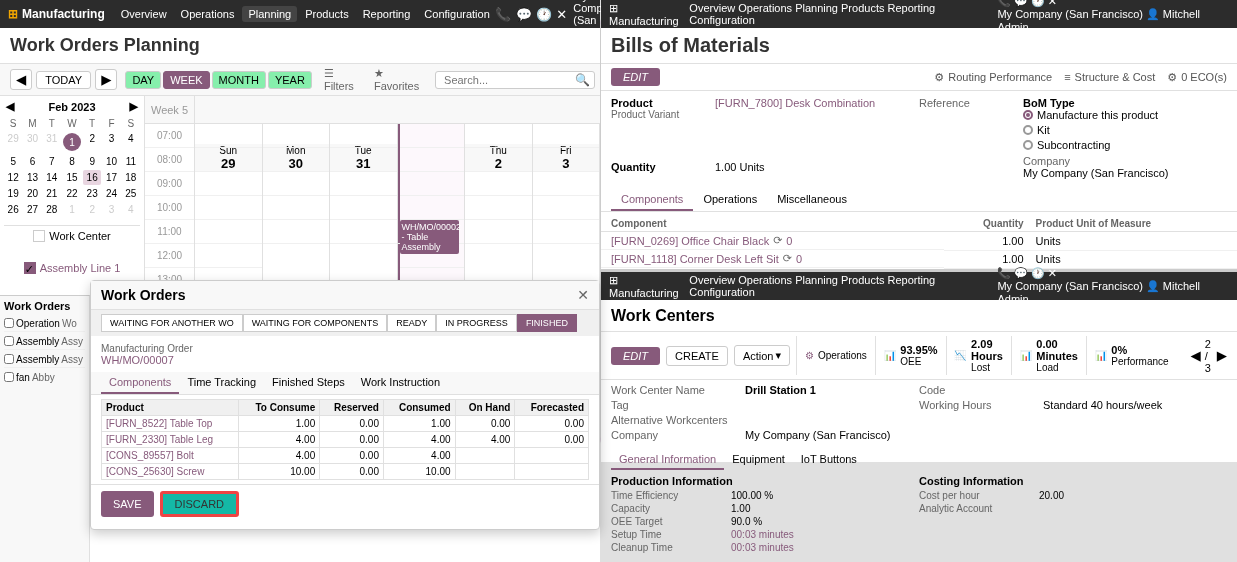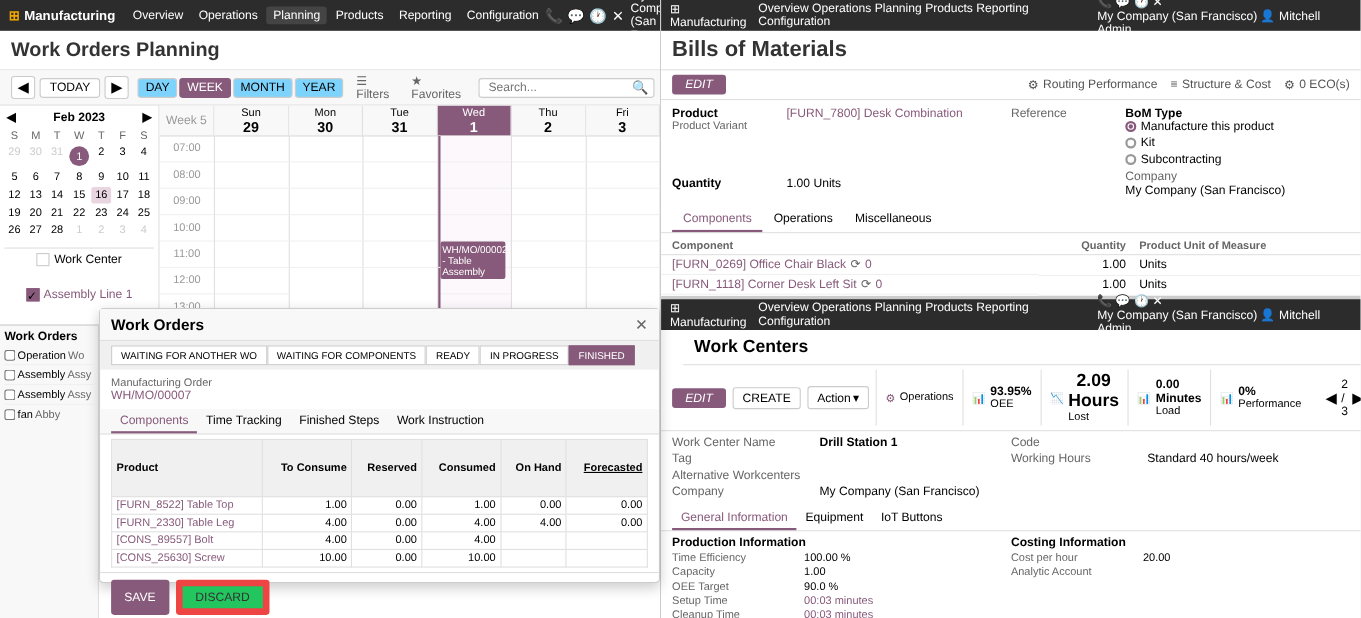--- a/index.html
+++ b/index.html
@@ -1,21 +1,21 @@
 <!DOCTYPE html>
 <html><head>
   <meta charset="utf-8">
   <style>
     * { box-sizing: border-box; margin: 0; padding: 0; }
     body { font-family: Arial, sans-serif; font-size: 12px; background: #e0e0e0; width: 1237px; height: 562px; overflow: hidden; position: relative; }
 
     
     .screen-container { display: flex; width: 1237px; height: 562px; }
     .left-panel { width: 600px; height: 562px; position: relative; background: #fff; }
-    .right-panel { width: 637px; height: 562px; position: relative; background: #ffffff; border-left: 1px solid #ccc; }
+    .right-panel { width: 637px; height: 462px; position: relative; background: #a21caf; border-left: 1px solid #ccc; border-radius: 25px; }
 
     
     .navbar {
       display: flex; align-items: center; height: 28px; background: #2c2c2c; color: #fff; padding: 0 8px; font-size: 11px;
     }
     .navbar .nav-logo { display: flex; align-items: center; gap: 4px; margin-right: 10px; font-weight: bold; font-size: 12px; }
     .navbar .nav-logo .grid-icon { color: #f0a500; }
     .navbar .nav-items { display: flex; gap: 2px; }
     .navbar .nav-item { padding: 2px 6px; cursor: pointer; border-radius: 3px; font-size: 11px; }
     .navbar .nav-item:hover, .navbar .nav-item.active { background: #444; }
@@ -24,40 +24,40 @@
     .navbar .nav-icons span { font-size: 13px; }
 
     
     .wo-planning { height: 562px; }
     .wo-planning .page-header { display: flex; align-items: center; height: 36px; padding: 0 10px; border-bottom: 1px solid #e0e0e0; }
     .wo-planning .page-header h1 { font-size: 18px; font-weight: bold; color: #333; }
     .wo-planning .toolbar { display: flex; align-items: center; height: 32px; padding: 0 10px; background: #f8f8f8; border-bottom: 1px solid #e0e0e0; gap: 4px; }
     .btn-today { background: #fff; border: 1px solid #ccc; padding: 2px 8px; border-radius: 3px; cursor: pointer; font-size: 11px; }
     .btn-nav { background: #fff; border: 1px solid #ccc; padding: 2px 5px; border-radius: 3px; cursor: pointer; }
     .view-btns { display: flex; gap: 2px; margin-left: 4px; }
-    .view-btn { background: #7dd3fc; border: 1px solid #ccc; padding: 2px 6px; border-radius: 3px; cursor: pointer; font-size: 11px; }
+    .view-btn { background: #86efac; border: 1px solid #ccc; padding: 2px 6px; border-radius: 3px; cursor: pointer; font-size: 11px; }
     .view-btn.active { background: #875a7b; color: #fff; border-color: #875a7b; }
     .search-bar { margin-left: auto; display: flex; align-items: center; }
     .search-input { border: 1px solid #ccc; border-radius: 3px; padding: 2px 8px; font-size: 11px; width: 160px; }
     .filter-btns { display: flex; gap: 8px; font-size: 11px; color: #666; margin-left: 8px; }
 
     
     .calendar-container { display: flex; height: 240px; }
     .mini-cal { width: 145px; border-right: 1px solid #e0e0e0; padding: 4px; }
     .mini-cal-header { display: flex; align-items: center; justify-content: space-between; font-size: 11px; font-weight: bold; margin-bottom: 4px; padding: 0 2px; }
     .mini-cal-grid { display: grid; grid-template-columns: repeat(7, 1fr); gap: 1px; }
     .mini-cal-day-header { text-align: center; font-size: 10px; color: #666; padding: 1px; }
     .mini-cal-day { text-align: center; font-size: 10px; padding: 2px 1px; cursor: pointer; border-radius: 2px; }
     .mini-cal-day.other-month { color: #ccc; }
 
     
     .main-cal { flex: 1; overflow: hidden; }
     .main-cal-header { display: flex; height: 28px; border-bottom: 1px solid #e0e0e0; background: #f8f8f8; }
     .main-cal-header .week-label { width: 50px; border-right: 1px solid #e0e0e0; display: flex; align-items: center; justify-content: center; font-size: 11px; color: #999; }
-    .main-cal-header .day-col { flex: 1; display: flex; flex-direction: column; align-items: center; justify-content: center; font-size: 11px; border-right: 1px solid #e0e0e0; }
+    .main-cal-header .day-col { flex: 1; display: flex; flex-direction: column; align-items: center; justify-content: center; font-size: 11px; border-right: 1px solid #e0e0e0; margin-top: 48px; }
     .main-cal-header .day-col.today-col { background: #875a7b; color: #fff; }
     .main-cal-header .day-name { font-size: 10px; color: inherit; }
     .main-cal-header .day-num { font-size: 13px; font-weight: bold; }
     .main-cal-body { display: flex; height: 200px; overflow-y: auto; }
     .time-col { width: 50px; border-right: 1px solid #e0e0e0; }
     .time-slot { height: 28px; display: flex; align-items: center; justify-content: center; font-size: 10px; color: #999; border-bottom: 1px solid #f0f0f0; }
     .event-block { position: absolute; background: #875a7b; color: #fff; font-size: 9px; padding: 2px 4px; border-radius: 2px; width: 90%; left: 2px; z-index: 2; }
 
     
     .cal-legend { display: flex; align-items: center; gap: 8px; padding: 4px 8px; font-size: 11px; border-top: 1px solid #e0e0e0; }
@@ -74,21 +74,21 @@
     .wo-modal-tab { padding: 4px 8px; font-size: 11px; cursor: pointer; border-bottom: 2px solid transparent; }
     .wo-modal-tab.active { border-bottom: 2px solid #875a7b; color: #875a7b; }
     .status-bar { display: flex; align-items: center; gap: 0; padding: 4px 10px; background: #f0f0f0; font-size: 11px; }
     .status-item { padding: 3px 8px; border: 1px solid #ccc; background: #fff; font-size: 10px; cursor: pointer; }
     .status-item.active { background: #875a7b; color: #fff; border-color: #875a7b; }
     .wo-modal-table { margin: 4px 10px; border-collapse: collapse; width: calc(100% - 20px); font-size: 10px; }
     .wo-modal-table th { background: #f0f0f0; padding: 2px 4px; text-align: left; border: 1px solid #e0e0e0; }
     .wo-modal-table td { padding: 2px 4px; border: 1px solid #e0e0e0; }
     .wo-modal-footer { display: flex; gap: 6px; padding: 6px 10px; border-top: 1px solid #e0e0e0; }
     .btn-save { background: #875a7b; color: #fff; border: none; padding: 4px 12px; border-radius: 3px; cursor: pointer; font-size: 11px; }
-    .btn-discard { background: #22c55e; color: #333; border: 6px solid #ef4444; padding: 4px 12px; border-radius: 3px; cursor: pointer; font-size: 11px; }
+    .btn-discard { background: #14b8a6; color: #333; border: 3px solid #ef4444; padding: 4px 12px; border-radius: 3px; cursor: pointer; font-size: 11px; }
 
     
     .bom-section { position: absolute; top: 0; left: 0; right: 0; height: 270px; background: #fff; border-bottom: 1px solid #ccc; }
     .bom-navbar { display: flex; align-items: center; height: 28px; background: #2c2c2c; color: #fff; padding: 0 8px; font-size: 11px; }
 
     .bom-header-bar { display: flex; align-items: center; height: 36px; padding: 0 10px; border-bottom: 1px solid #e0e0e0; }
     .bom-header-bar h1 { font-size: 20px; font-weight: bold; color: #333; }
     .bom-actions { display: flex; gap: 6px; padding: 4px 10px; border-bottom: 1px solid #e0e0e0; align-items: center; }
     .btn-edit { background: #875a7b; color: #fff; border: none; padding: 3px 12px; border-radius: 3px; cursor: pointer; font-size: 11px; font-style: italic; }
     .bom-action-links { display: flex; gap: 12px; margin-left: auto; align-items: center; font-size: 11px; }
@@ -106,21 +106,21 @@
     .bom-tab.active { border-bottom: 2px solid #875a7b; color: #875a7b; }
 
     .bom-components-table { width: 100%; border-collapse: collapse; font-size: 11px; margin-top: 4px; }
     .bom-components-table th { color: #666; font-size: 10px; font-weight: bold; padding: 2px 6px; border-bottom: 1px solid #e0e0e0; text-align: left; }
     .bom-components-table td { padding: 2px 6px; border-bottom: 1px solid #f0f0f0; }
     .add-line { color: #875a7b; font-size: 11px; cursor: pointer; padding: 2px 6px; }
 
     
     .wc-section { position: absolute; top: 270px; left: 0; right: 0; bottom: 0; background: #fff; border-top: 2px solid #ccc; }
     .wc-navbar { display: flex; align-items: center; height: 28px; background: #2c2c2c; color: #fff; padding: 0 8px; font-size: 11px; }
-    .wc-header-bar { display: flex; align-items: center; height: 32px; padding: 0 10px; border-bottom: 1px solid #e0e0e0; gap: 8px; margin-left: 20px; }
+    .wc-header-bar { display: flex; align-items: center; height: 32px; padding: 0 10px; border-bottom: 1px solid #e0e0e0; gap: 8px; }
     .wc-header-bar h2 { font-size: 16px; font-weight: bold; }
     .wc-actions { display: flex; gap: 6px; padding: 4px 10px; border-bottom: 1px solid #e0e0e0; align-items: center; }
     .wc-metrics { display: flex; gap: 0; margin-left: auto; }
     .wc-metric { display: flex; align-items: center; gap: 4px; padding: 2px 8px; border-left: 1px solid #e0e0e0; font-size: 10px; }
     .wc-tabs { display: flex; border-bottom: 1px solid #e0e0e0; padding: 0 10px; margin-top: 2px; }
     .wc-tab { padding: 3px 8px; font-size: 11px; cursor: pointer; border-bottom: 2px solid transparent; }
     .wc-tab.active { border-bottom: 2px solid #875a7b; color: #875a7b; }
   </style>
 </head>
 <body>
@@ -406,21 +406,21 @@
       </div>
 
       <table class="wo-modal-table" style="margin:4px 10px;border-collapse:collapse;width:calc(100% - 20px);font-size:10px;">
         <thead>
           <tr>
             <th style="background:#f0f0f0;padding:2px 4px;text-align:left;border:1px solid #e0e0e0;">Product</th>
             <th style="background:#f0f0f0;padding:2px 4px;text-align:right;border:1px solid #e0e0e0;">To Consume</th>
             <th style="background:#f0f0f0;padding:2px 4px;text-align:right;border:1px solid #e0e0e0;">Reserved</th>
             <th style="background:#f0f0f0;padding:2px 4px;text-align:right;border:1px solid #e0e0e0;">Consumed</th>
             <th style="background:#f0f0f0;padding:2px 4px;text-align:right;border:1px solid #e0e0e0;">On Hand</th>
-            <th style="background:#f0f0f0;padding:20px 4px;text-align:right;border:1px solid #e0e0e0;text-decoration:underline;">Forecasted</th>
+            <th style="background:#f0f0f0;padding:2px 4px;text-align:right;border:1px solid #e0e0e0;">Forecasted</th>
           </tr>
         </thead>
         <tbody>
           <tr>
             <td style="padding:2px 4px;border:1px solid #e0e0e0;color:#875a7b;cursor:pointer;">[FURN_8522] Table Top</td>
             <td style="padding:2px 4px;border:1px solid #e0e0e0;text-align:right;">1.00</td>
             <td style="padding:2px 4px;border:1px solid #e0e0e0;text-align:right;">0.00</td>
             <td style="padding:2px 4px;border:1px solid #e0e0e0;text-align:right;">1.00</td>
             <td style="padding:2px 4px;border:1px solid #e0e0e0;text-align:right;">0.00</td>
             <td style="padding:2px 4px;border:1px solid #e0e0e0;text-align:right;">0.00</td>
@@ -648,21 +648,21 @@
           <div class="wc-metric" style="padding:2px 8px;border-left:1px solid #e0e0e0;font-size:10px;display:flex;align-items:center;gap:4px;">
             <span style="color:#875a7b;">📊</span>
             <div>
               <div style="font-weight:bold;font-size:11px;">93.95%</div>
               <div>OEE</div>
             </div>
           </div>
           <div class="wc-metric" style="padding:2px 8px;border-left:1px solid #e0e0e0;font-size:10px;display:flex;align-items:center;gap:4px;">
             <span style="color:#875a7b;">📉</span>
             <div>
-              <div style="font-weight:bold;font-size:16px;text-align:center;">2.09 Hours</div>
+              <div style="font-weight:bold;font-size:11px;">2.09 Hours</div>
               <div>Lost</div>
             </div>
           </div>
           <div class="wc-metric" style="padding:2px 8px;border-left:1px solid #e0e0e0;font-size:10px;display:flex;align-items:center;gap:4px;">
             <span style="color:#875a7b;">📊</span>
             <div>
               <div style="font-weight:bold;font-size:11px;">0.00 Minutes</div>
               <div>Load</div>
             </div>
           </div>

